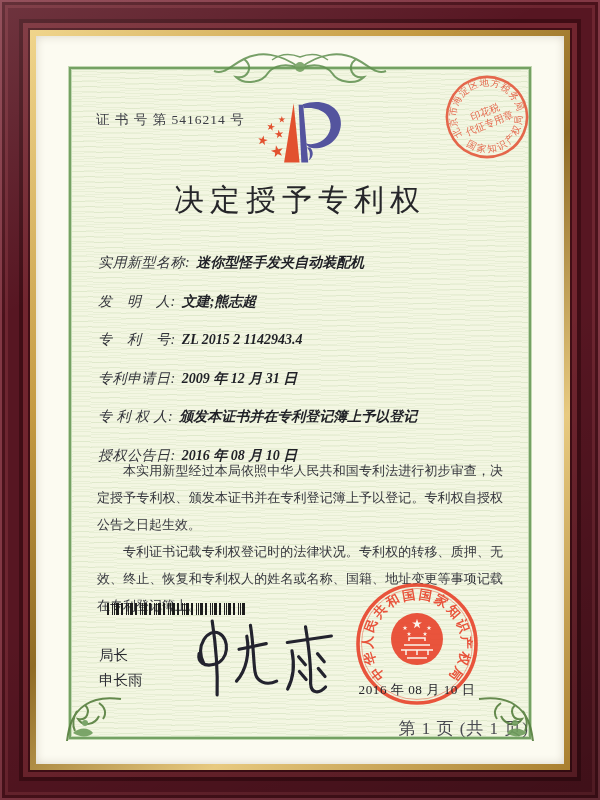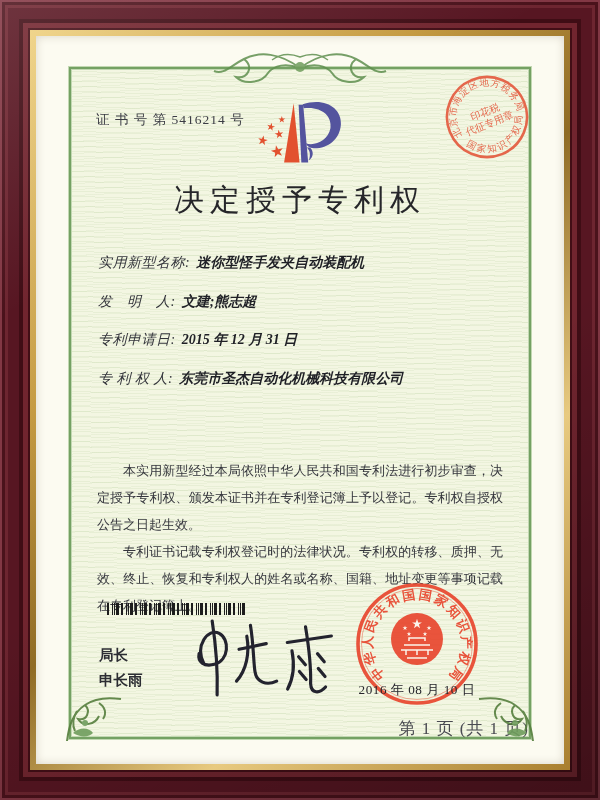--- a/index.html
+++ b/index.html
@@ -44,21 +44,21 @@
 
   .paras{position:absolute;left:26px;right:26px;top:388px;font-size:13px;line-height:27px;
          color:#35363d;text-align:justify;}
   .paras p{margin:0;text-indent:2em;}
 
   .barcode{position:absolute;left:36px;top:534px;width:140px;height:12px;
     background-image:repeating-linear-gradient(90deg,#1d1d1d 0 2px,rgba(0,0,0,0) 2px 5px,#1d1d1d 5px 6px,rgba(0,0,0,0) 6px 9px,#1d1d1d 9px 12px,rgba(0,0,0,0) 12px 14px),
                      repeating-linear-gradient(90deg,#1d1d1d 0 1px,rgba(0,0,0,0) 1px 7px);}
 
   .signer{position:absolute;left:28px;top:574px;font-size:14.5px;line-height:25px;color:#2c2d33;
-          font-family:"Liberation Sans","DejaVu Sans",sans-serif;font-weight:bold;}
+          font-family:"Liberation Sans","DejaVu Sans",sans-serif;}
   .signature{position:absolute;left:115px;top:543px;transform:rotate(-3deg);z-index:3;}
 
   .seal{position:absolute;left:283px;top:512px;opacity:.9;z-index:4;}
   .seal-date{position:absolute;left:276px;top:612px;width:140px;text-align:center;z-index:5;
              font-size:13.2px;color:#26262c;letter-spacing:.5px;}
   .page-footer{position:absolute;left:0;right:0;top:648px;text-align:right;
                font-size:17px;color:#4a4b52;letter-spacing:1px;}
 </style>
 </head>
 <body>
@@ -120,24 +120,30 @@
     <div class="title">决定授予专利权</div>
 
     <div class="fields">
       <div class="field">
         <span class="lab">实用新型名称:</span><span class="val">迷你型怪手发夹自动装配机</span>
       </div>
       <div class="field">
         <span class="lab">发　明　人:</span><span class="val">文建;熊志超</span>
       </div>
       <div class="field">
-        <span class="lab">专利申请日:</span><span class="val">2015 年 12 月 31 日</span>
-      </div>
-      <div class="field">
-        <span class="lab">专 利 权 人:</span><span class="val">东莞市圣杰自动化机械科技有限公司</span>
+        <span class="lab">专　利　号:</span><span class="val">ZL 2015 2 1142943.4</span>
+      </div>
+      <div class="field">
+        <span class="lab">专利申请日:</span><span class="val">2009 年 12 月 31 日</span>
+      </div>
+      <div class="field">
+        <span class="lab">专 利 权 人:</span><span class="val">颁发本证书并在专利登记簿上予以登记</span>
+      </div>
+      <div class="field">
+        <span class="lab">授权公告日:</span><span class="val">2016 年 08 月 10 日</span>
       </div>
     </div>
 
     <div class="paras">
       <p>本实用新型经过本局依照中华人民共和国专利法进行初步审查，决定授予专利权、颁发本证书并在专利登记簿上予以登记。专利权自授权公告之日起生效。</p>
       <p>专利证书记载专利权登记时的法律状况。专利权的转移、质押、无效、终止、恢复和专利权人的姓名或名称、国籍、地址变更等事项记载在专利登记簿上。</p>
     </div>
 
     <div class="barcode"></div>
 

